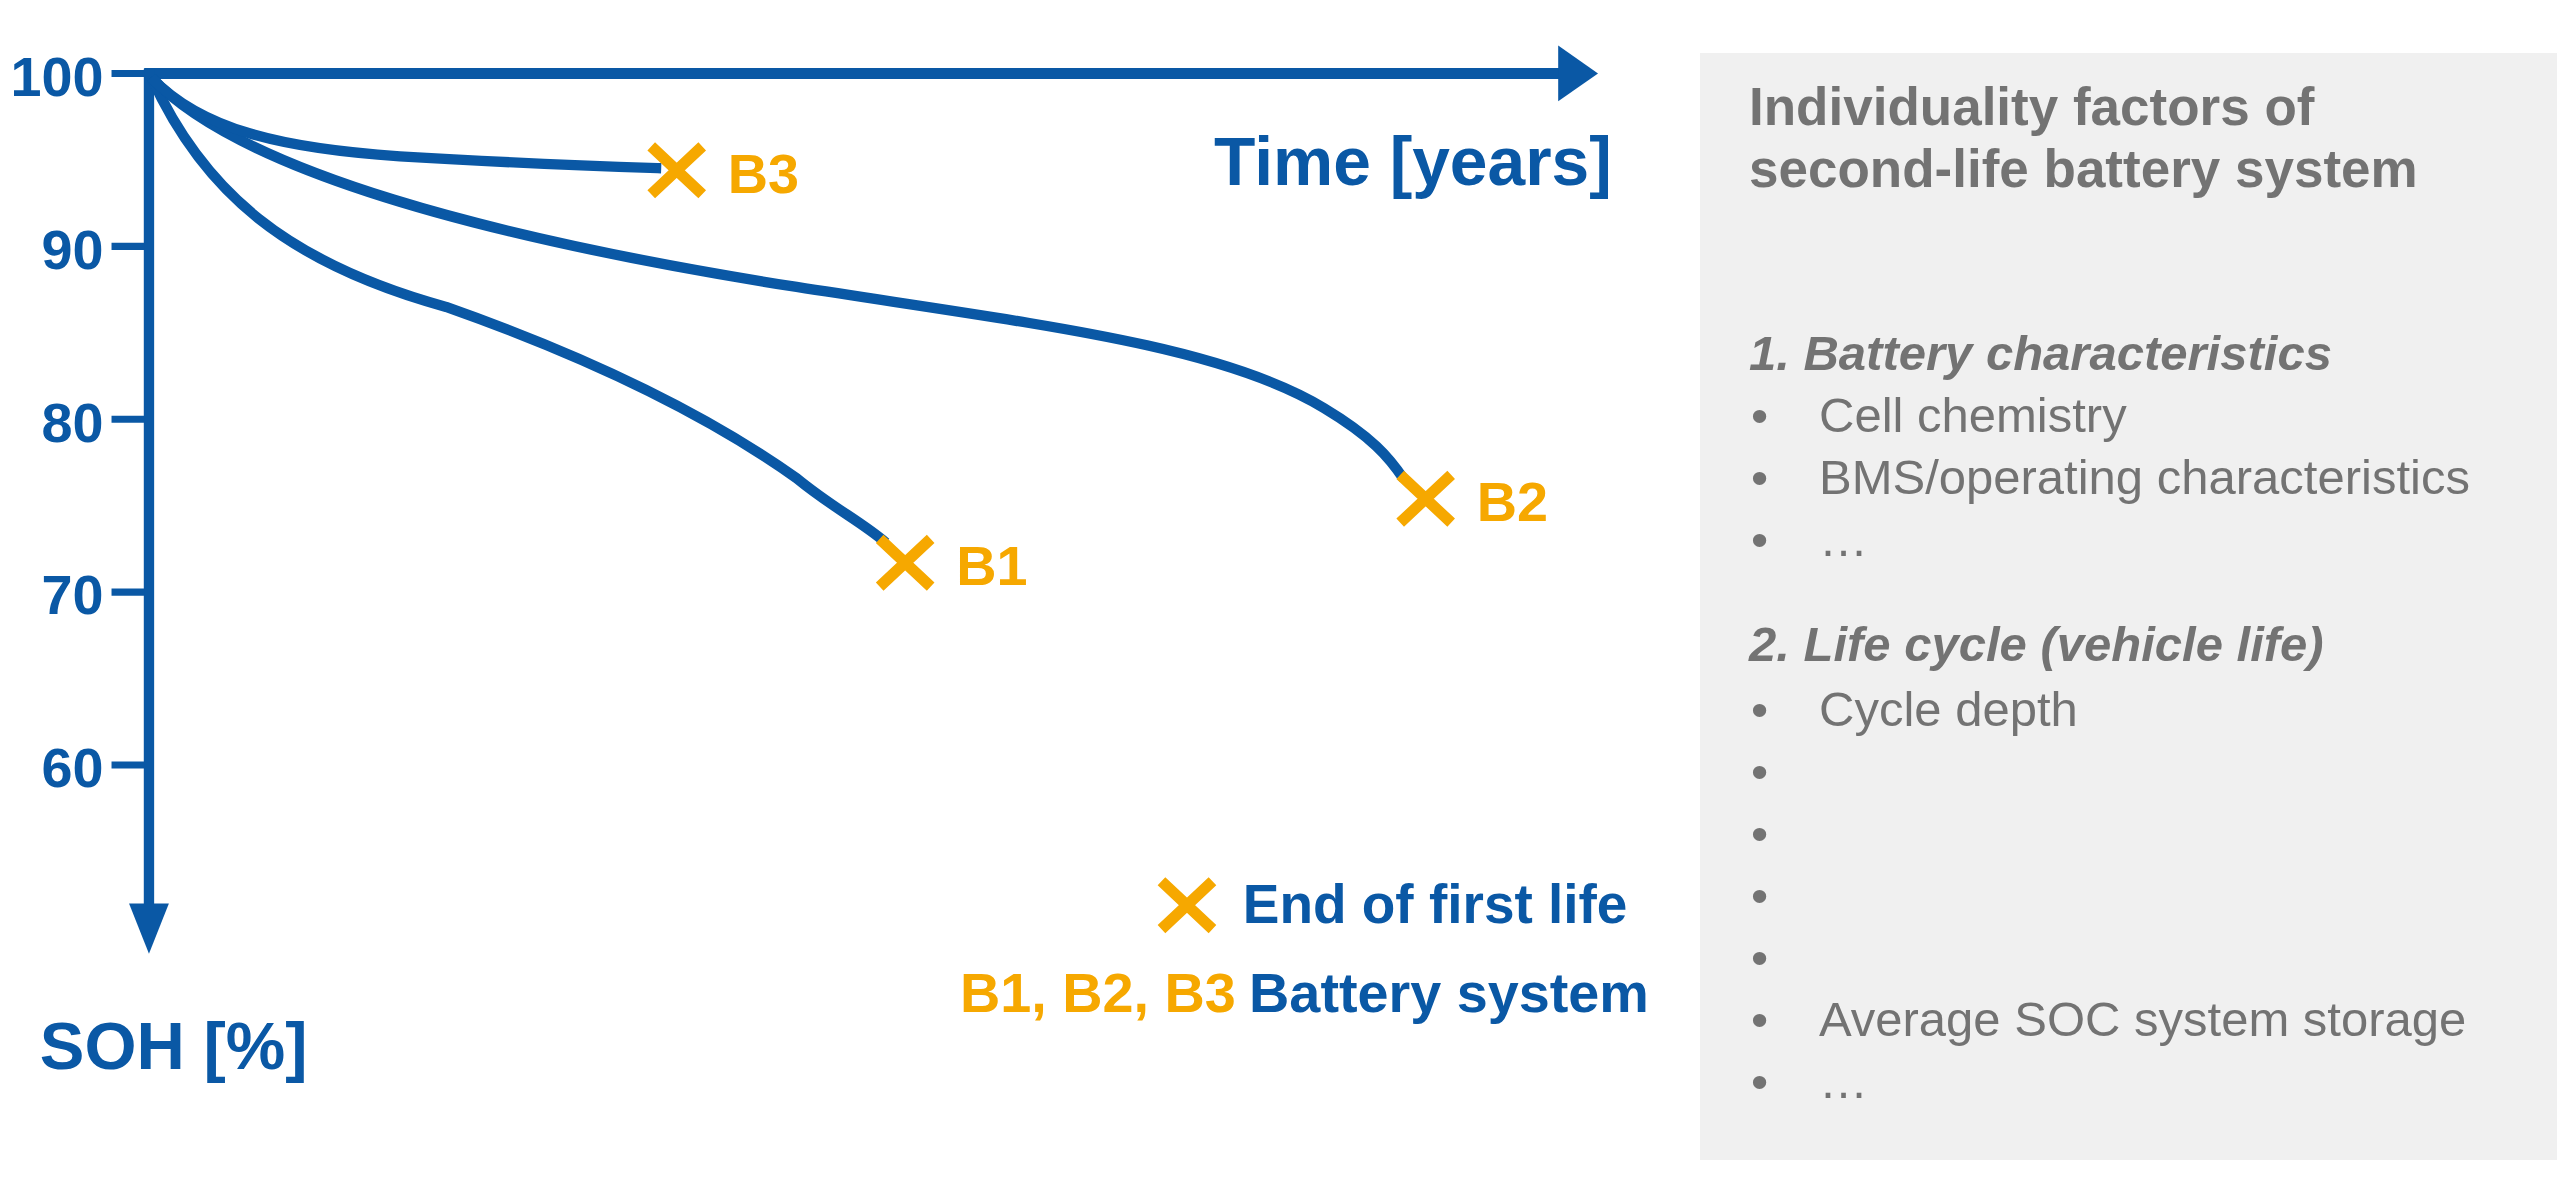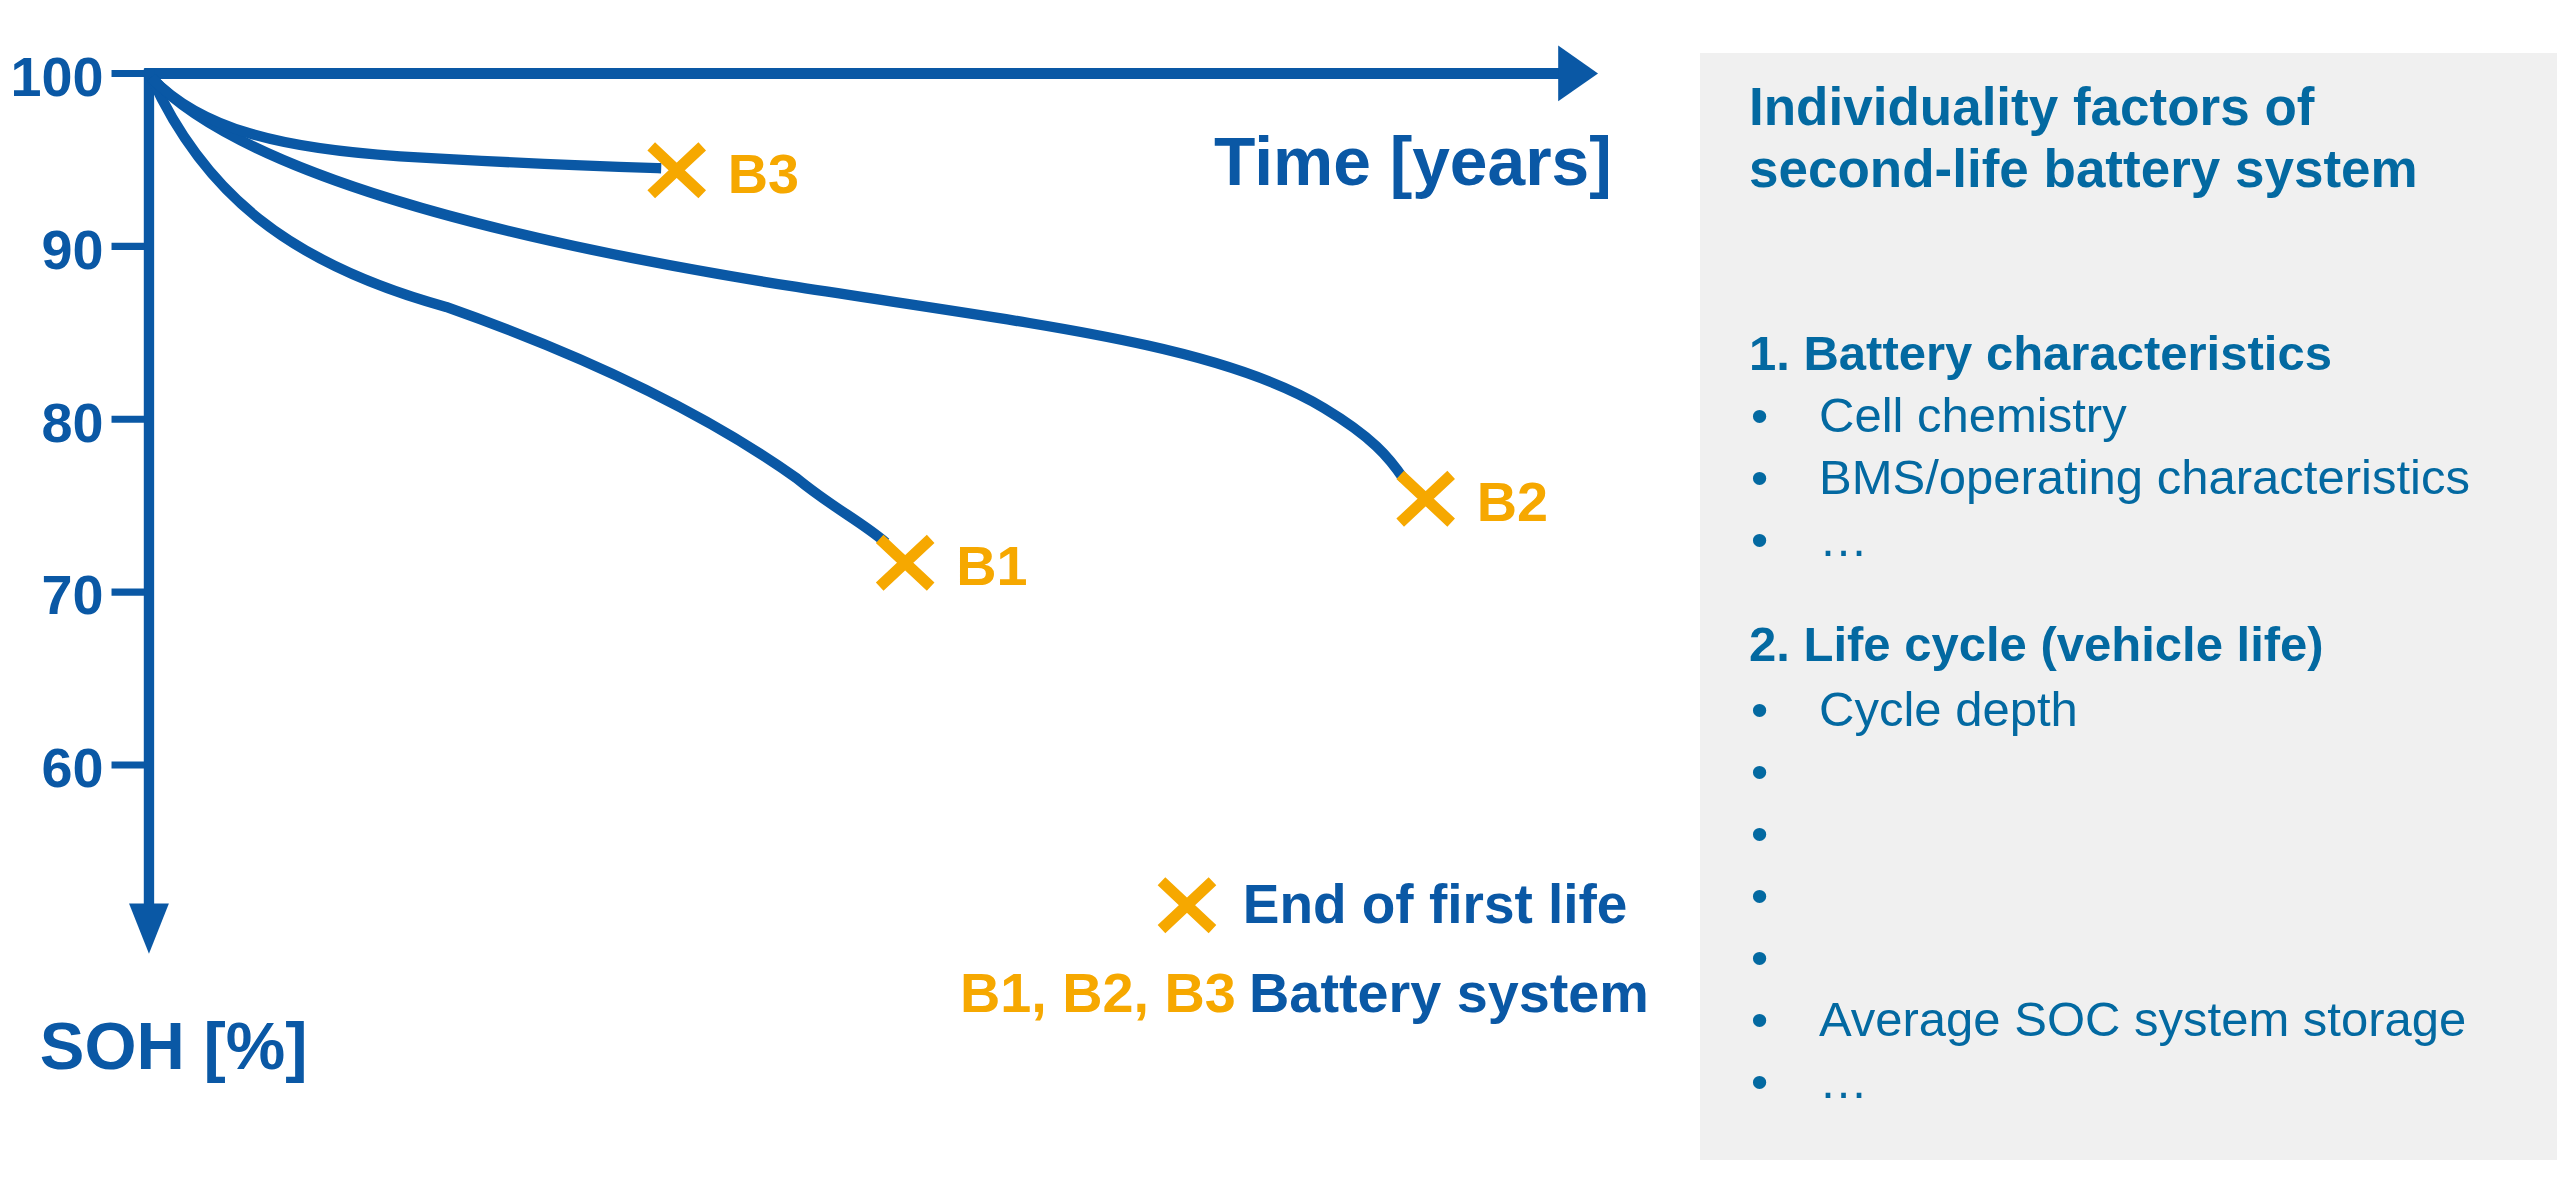--- a/index.html
+++ b/index.html
@@ -4,24 +4,24 @@
 <style>
   html,body{margin:0;padding:0;background:#ffffff;}
   body{width:2576px;height:1181px;position:relative;overflow:hidden;
        font-family:"Liberation Sans","DejaVu Sans",sans-serif;}
   #stage{position:absolute;inset:0;}
   svg{position:absolute;left:0;top:0;}
   svg text{font-family:"Liberation Sans","DejaVu Sans",sans-serif;}
 
   
   .panel{position:absolute;left:1700px;top:53px;width:857px;height:1107px;
-         background:#f0f0f0;color:#0369a1;}
+         background:#f0f0f0;color:#737373;}
   .p-title{position:absolute;left:49px;top:23px;width:769px;
            font-weight:bold;font-size:53px;line-height:62px;}
-  .p-head{position:absolute;left:49px;font-weight:bold;font-size:49px;line-height:49px;}
+  .p-head{position:absolute;left:49px;font-weight:bold;font-size:49px;line-height:49px;font-style:italic;}
   .p-h1{top:276px;}
   .p-h2{top:567px;}
   ul.p-list{position:absolute;left:0;margin:0;padding:0;list-style:none;
             font-size:49px;line-height:62px;}
   .p-list1{top:331px;}
   .p-list2{top:625px;}
   ul.p-list li{padding-left:51px;display:flex;}
   ul.p-list .bullet{display:inline-block;width:68px;flex:0 0 68px;}
 </style>
 </head>

